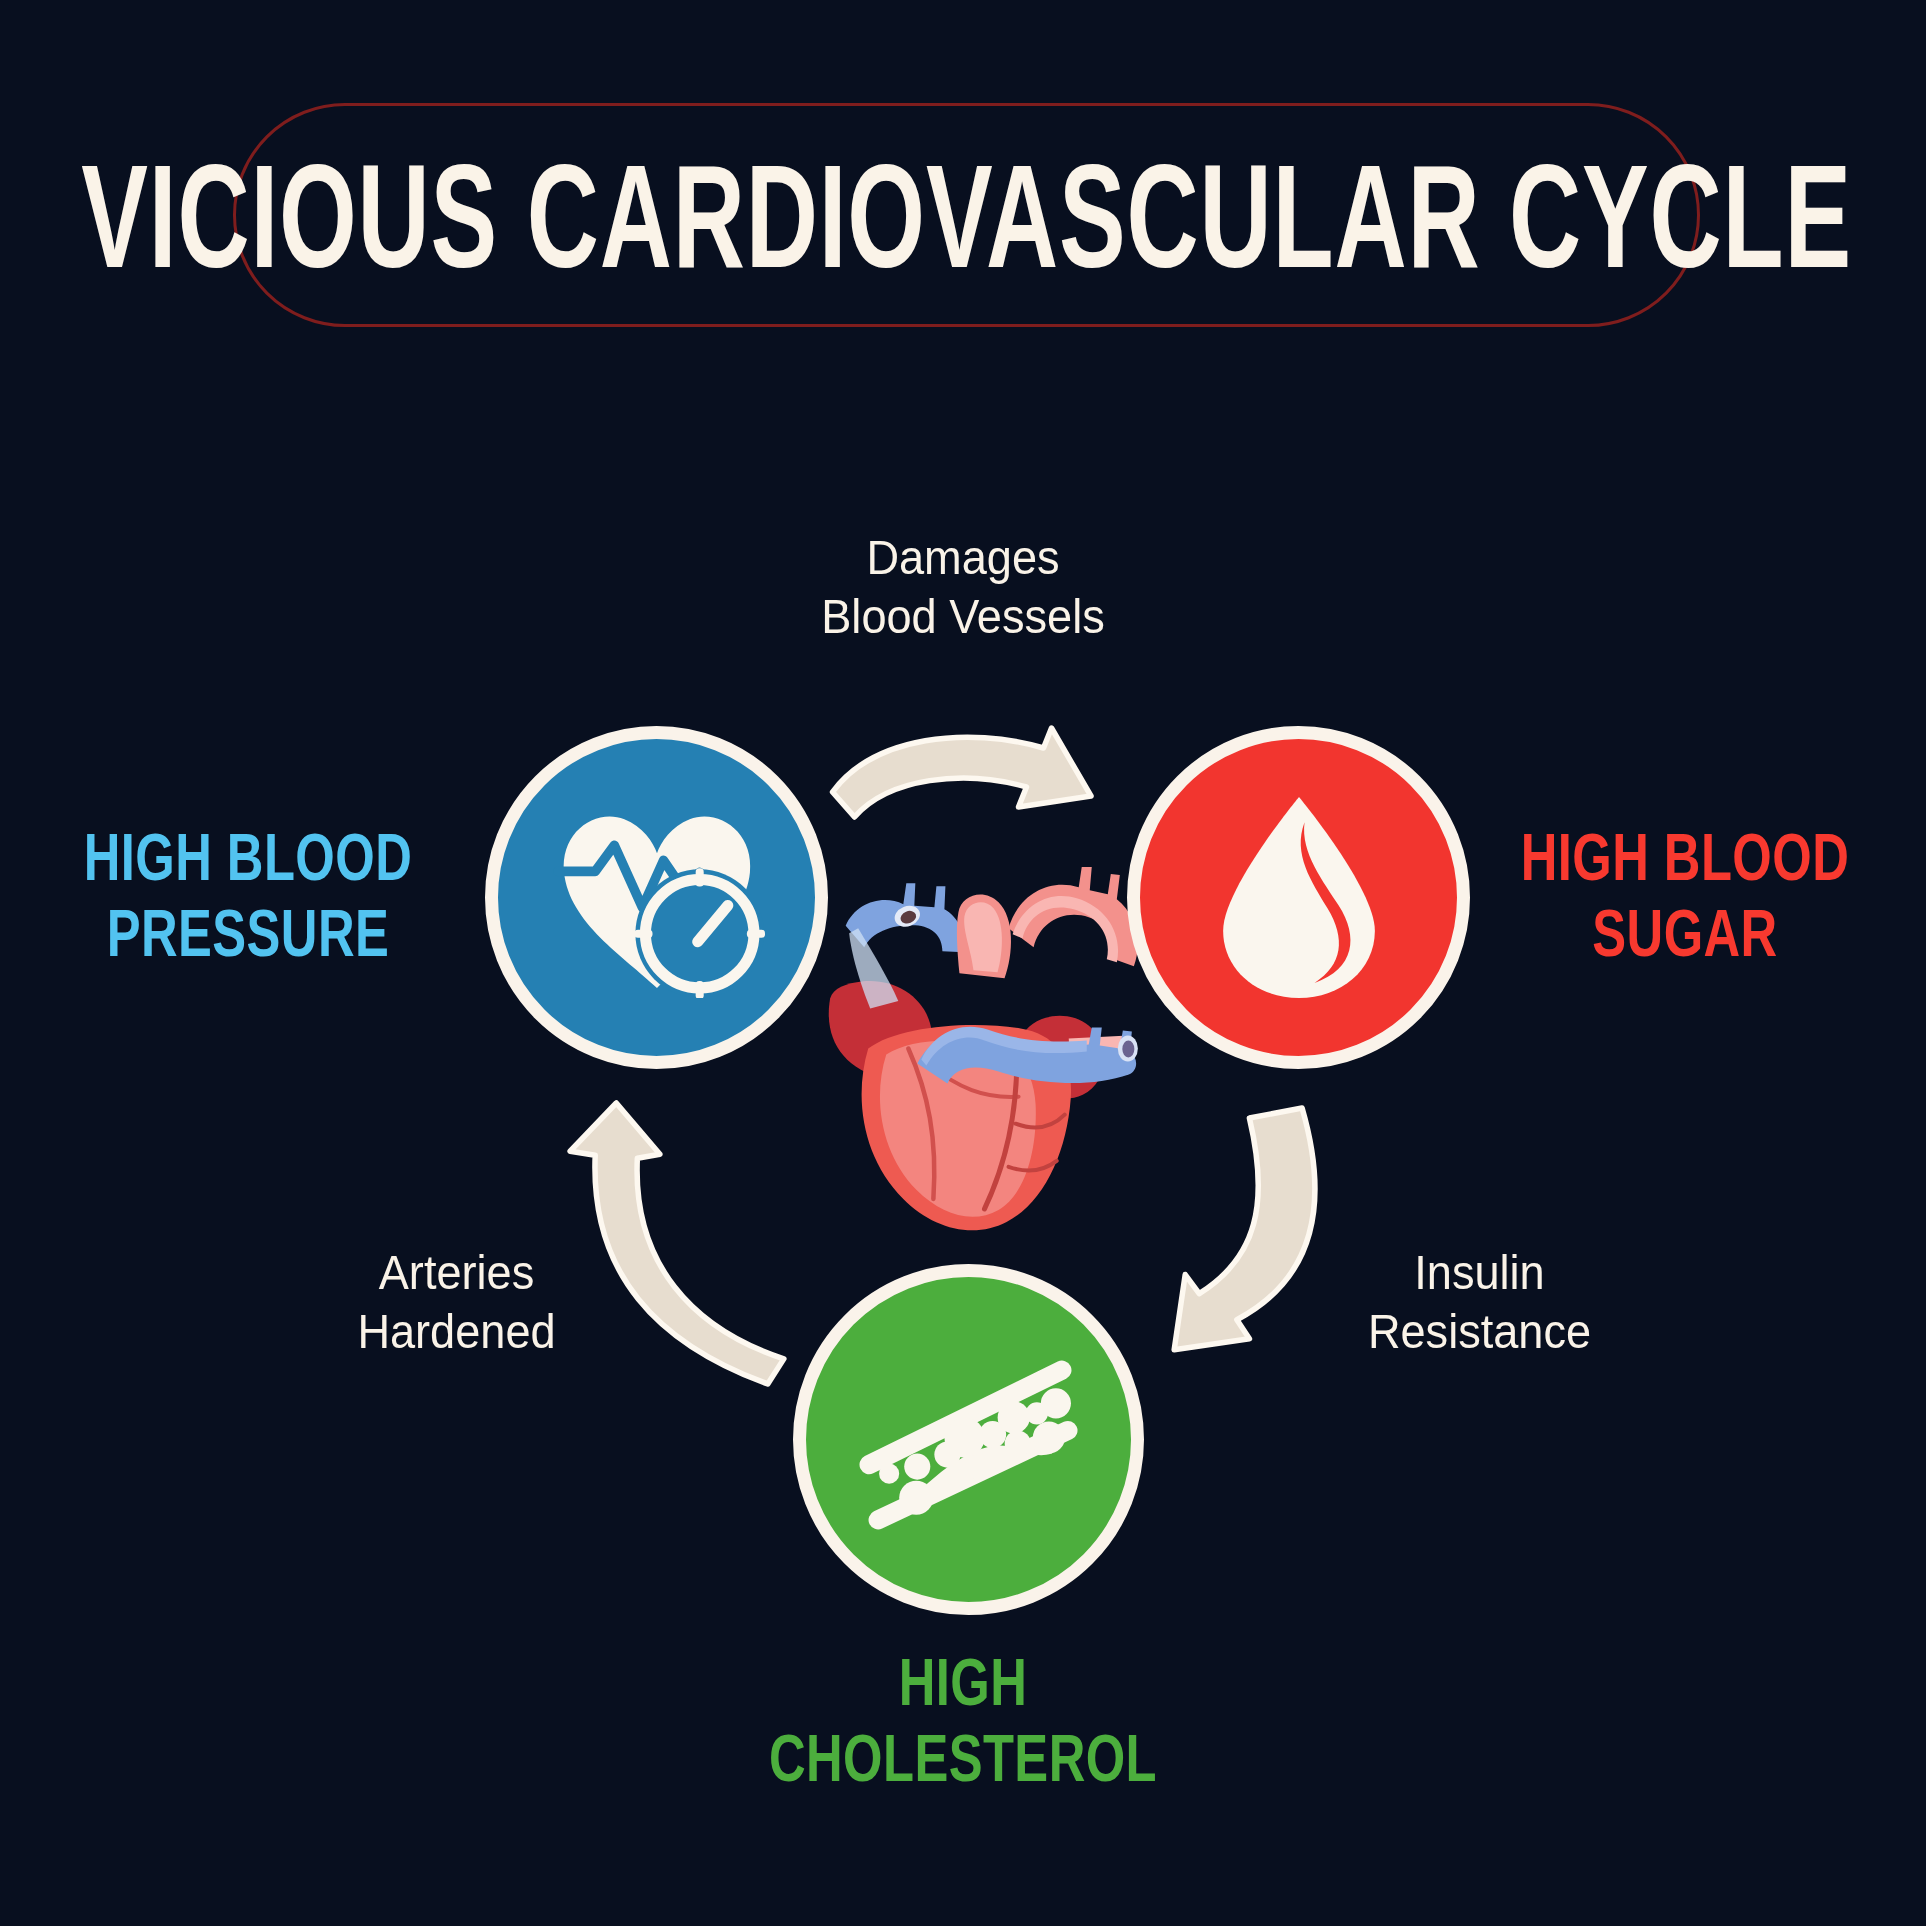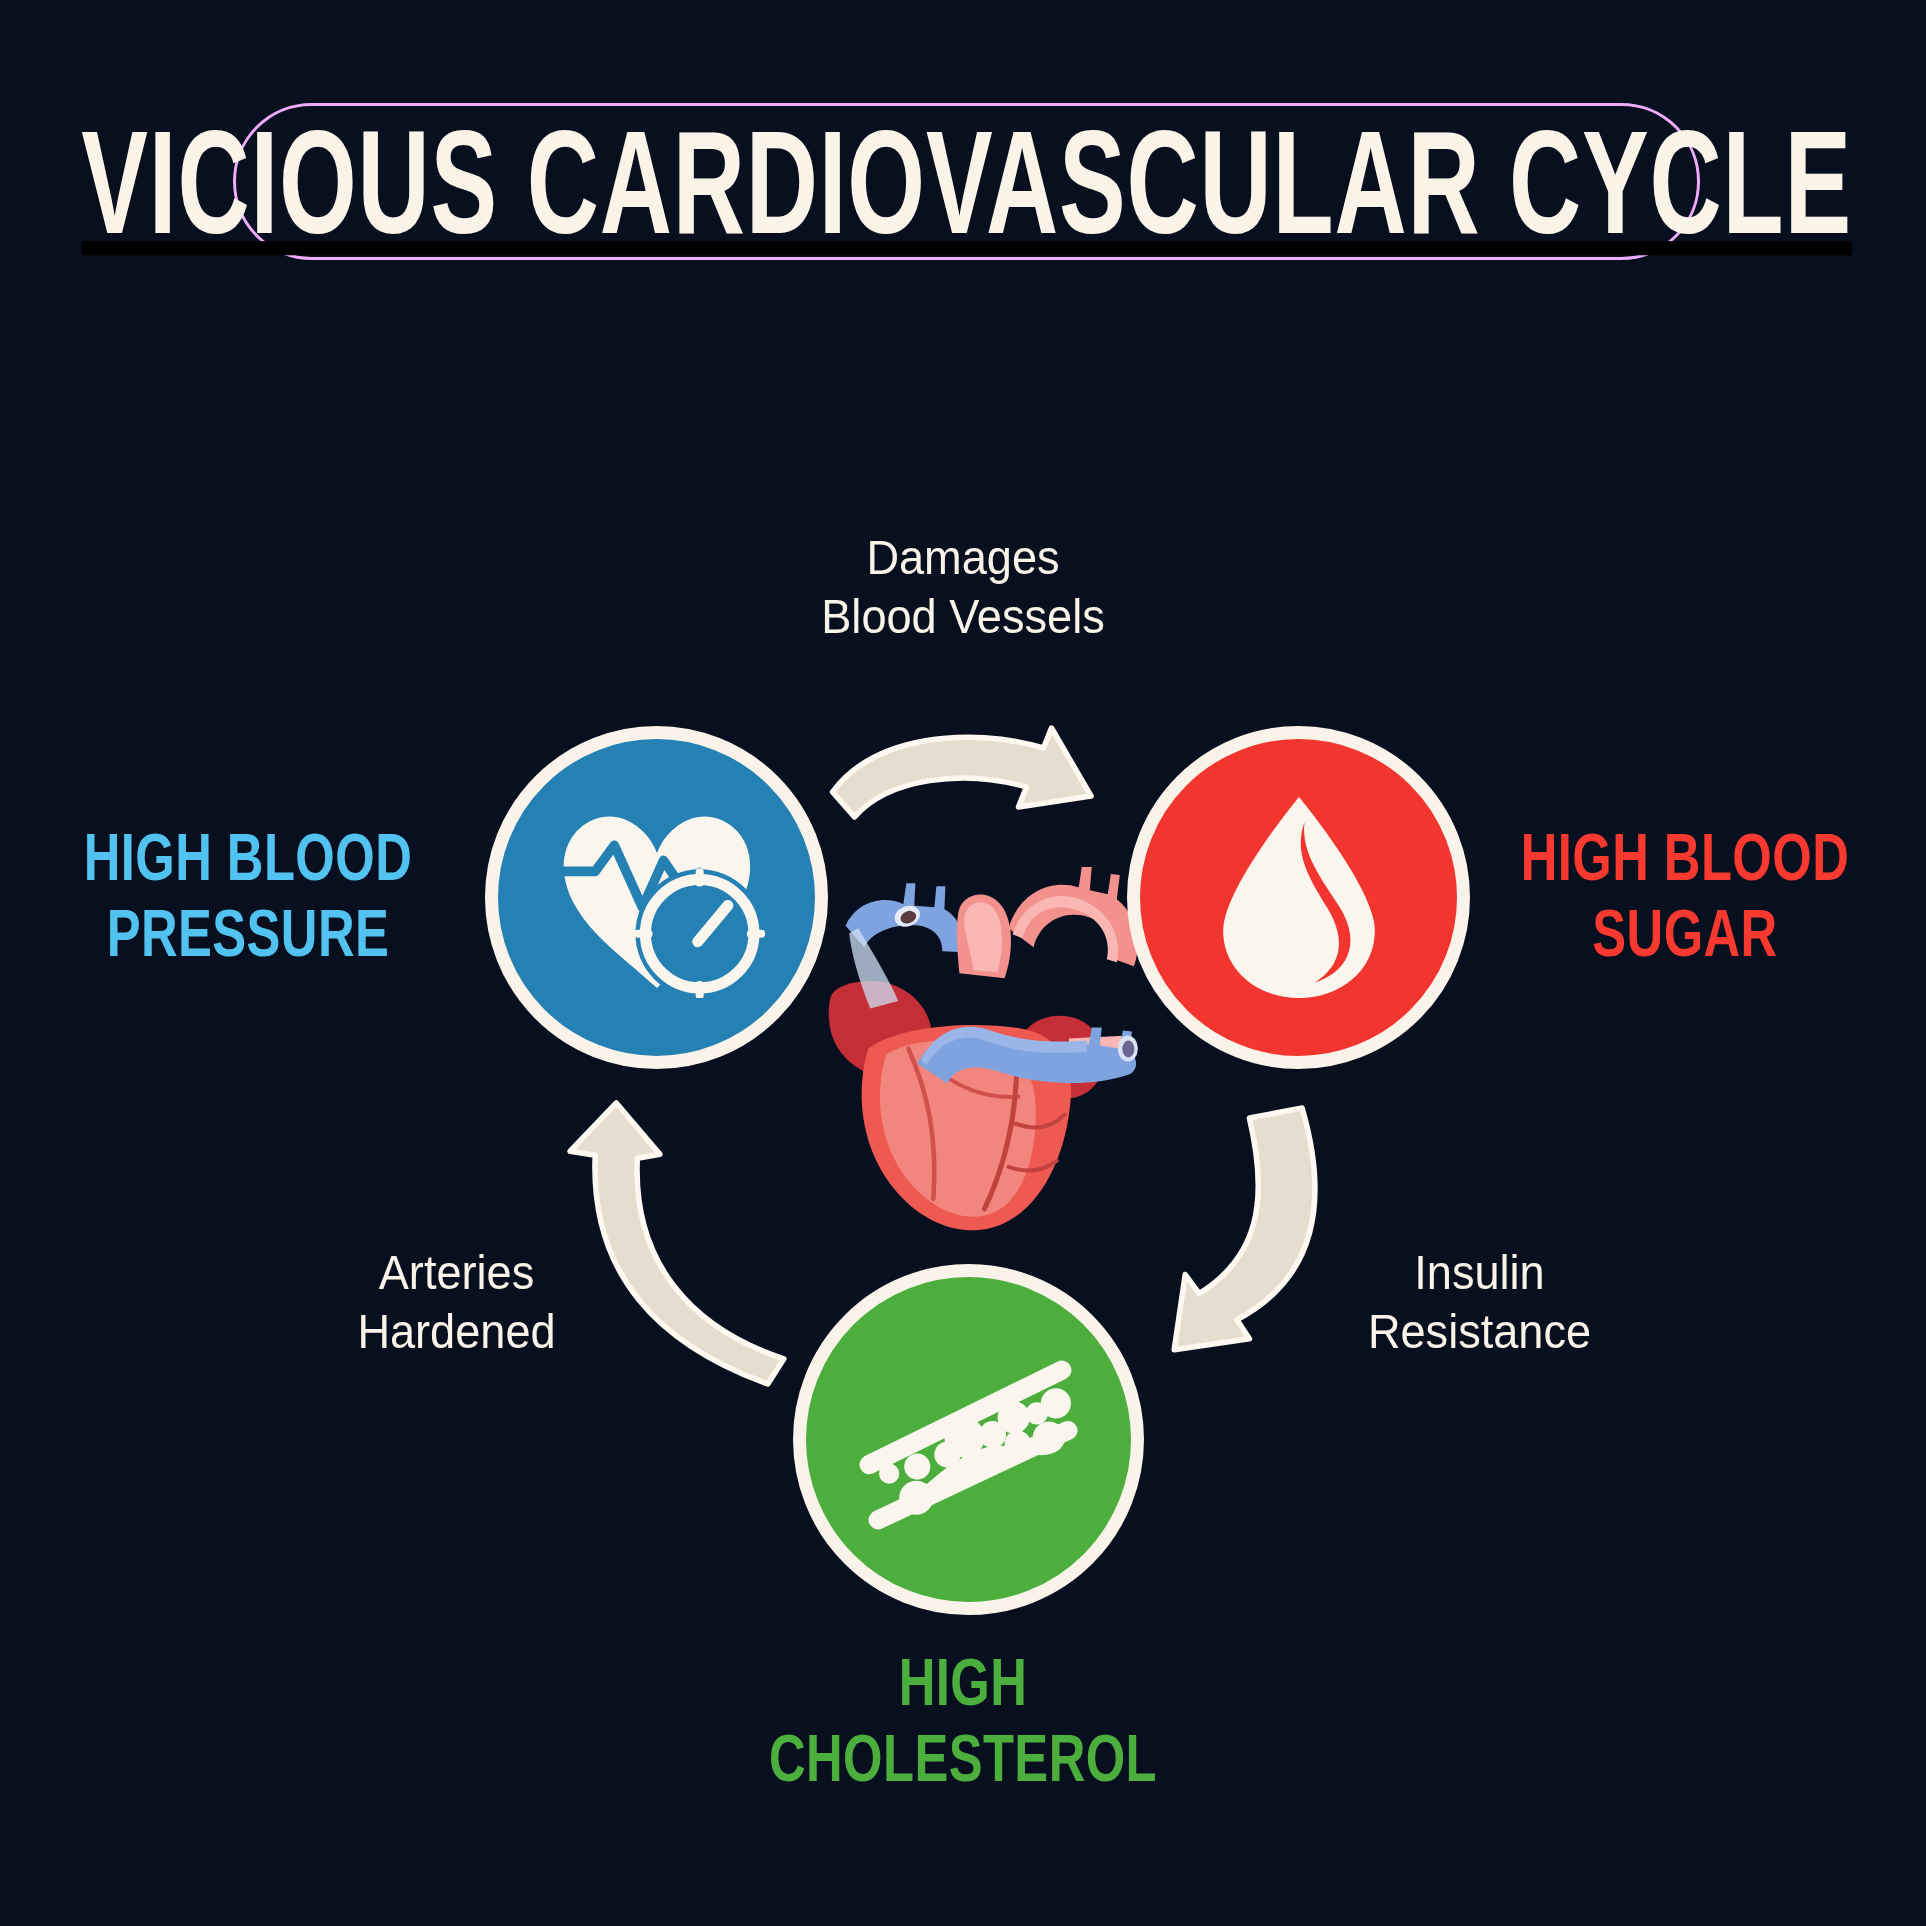--- a/index.html
+++ b/index.html
@@ -15,28 +15,27 @@
     overflow: hidden;
     font-family: "Liberation Sans", sans-serif;
   }
 
   
   .title-box {
     position: absolute;
     left: 233px;
     top: 103px;
     width: 1467px;
-    height: 157px;
-    border: 3px solid #f0abfc;
+    height: 224px;
+    border: 3px solid #7f1d1d;
     border-radius: 113px;
     box-sizing: border-box;
     display: flex;
     align-items: center;
     justify-content: center;
-    text-decoration: underline;
   }
   .title-text {
     color: #faf3e8;
     font-size: 125px;
     font-weight: 700;
     letter-spacing: 1px;
     line-height: 1;
     transform: scaleX(0.80) scaleY(1.18);
     transform-origin: center center;
     white-space: nowrap;

